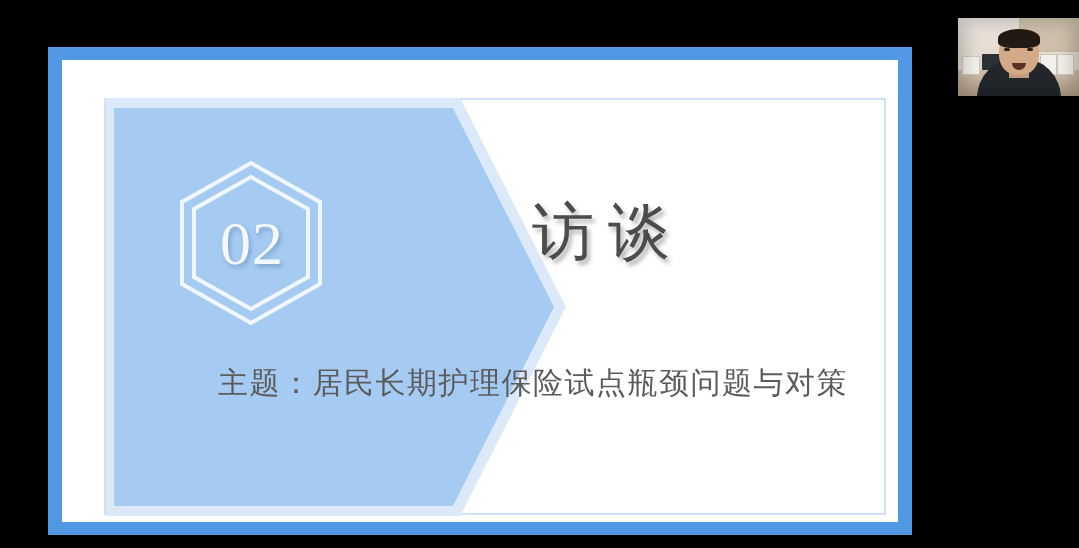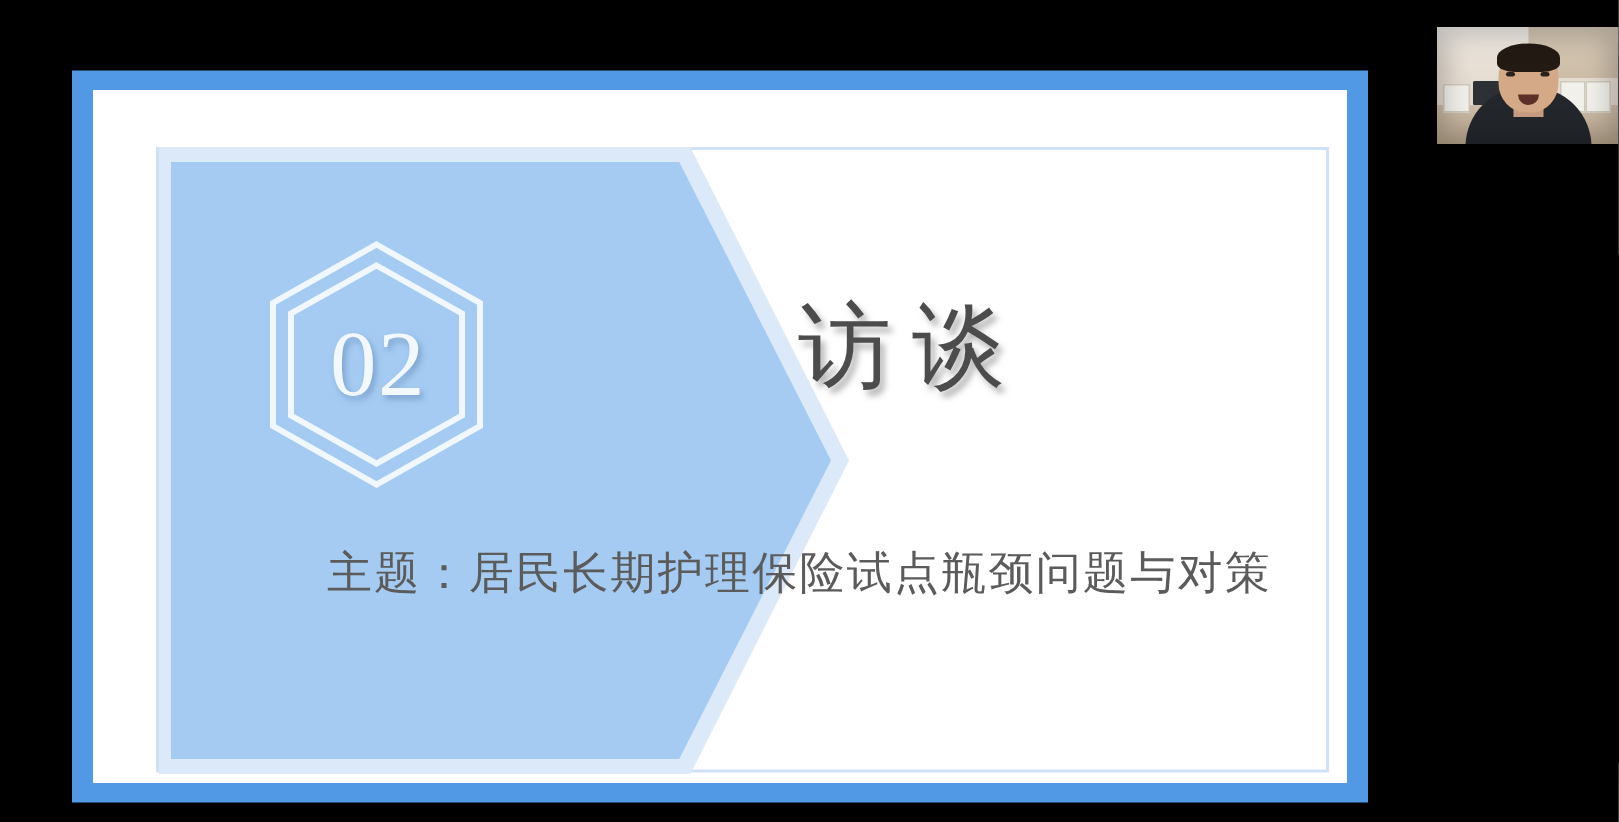--- a/index.html
+++ b/index.html
@@ -12,21 +12,20 @@
     height: 548px;
     overflow: hidden;
     font-family: "Liberation Serif", "DejaVu Serif", serif;
   }
 
   #screen {
     position: relative;
     width: 1079px;
     height: 548px;
     background: #000000;
-    border-radius: 28px;
   }
 
   
   #slide {
     position: absolute;
     left: 48px;
     top: 47px;
     width: 864px;
     height: 488px;
     background: #5199e5;

